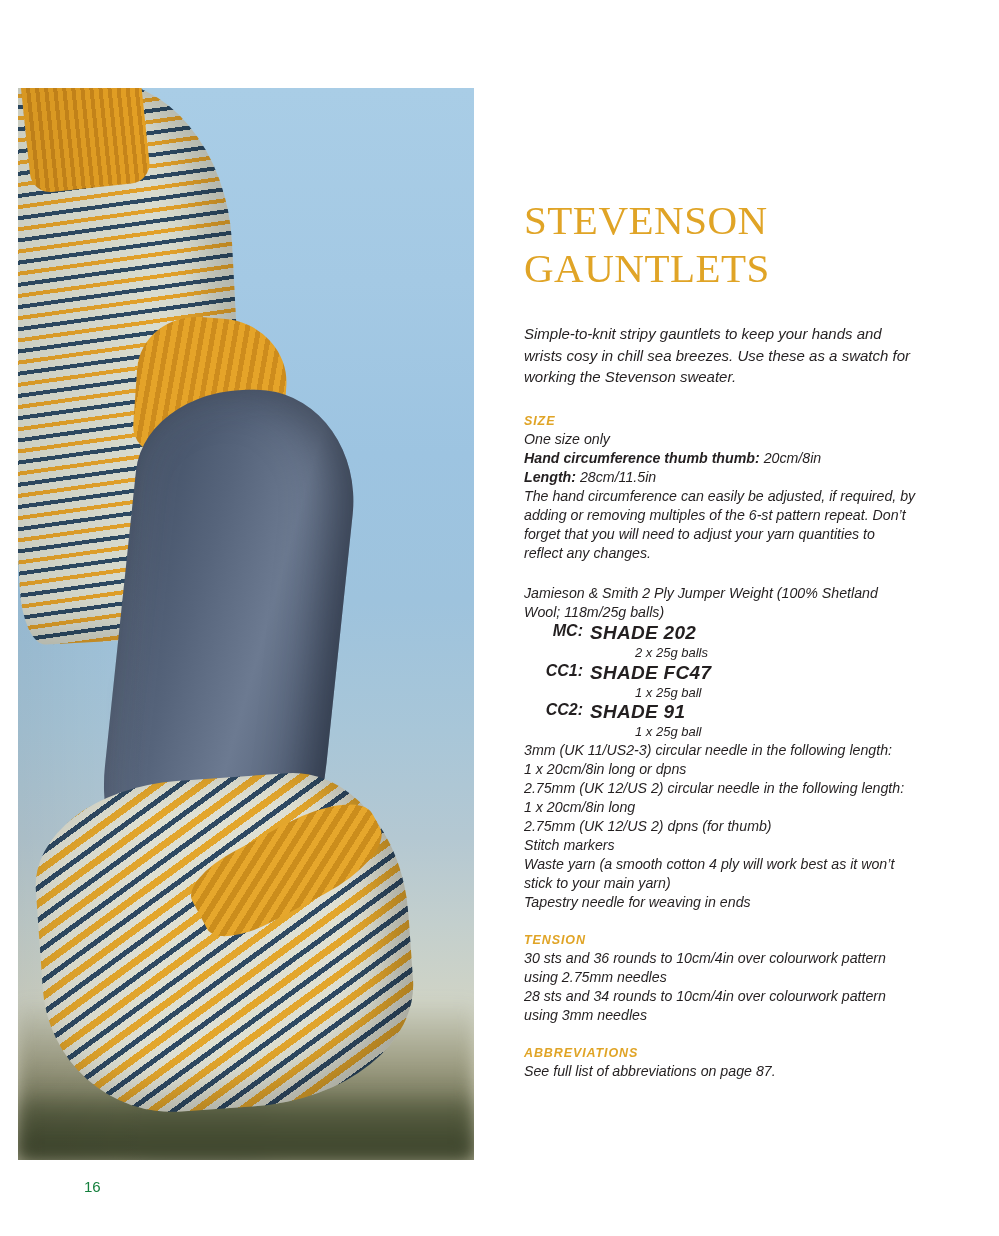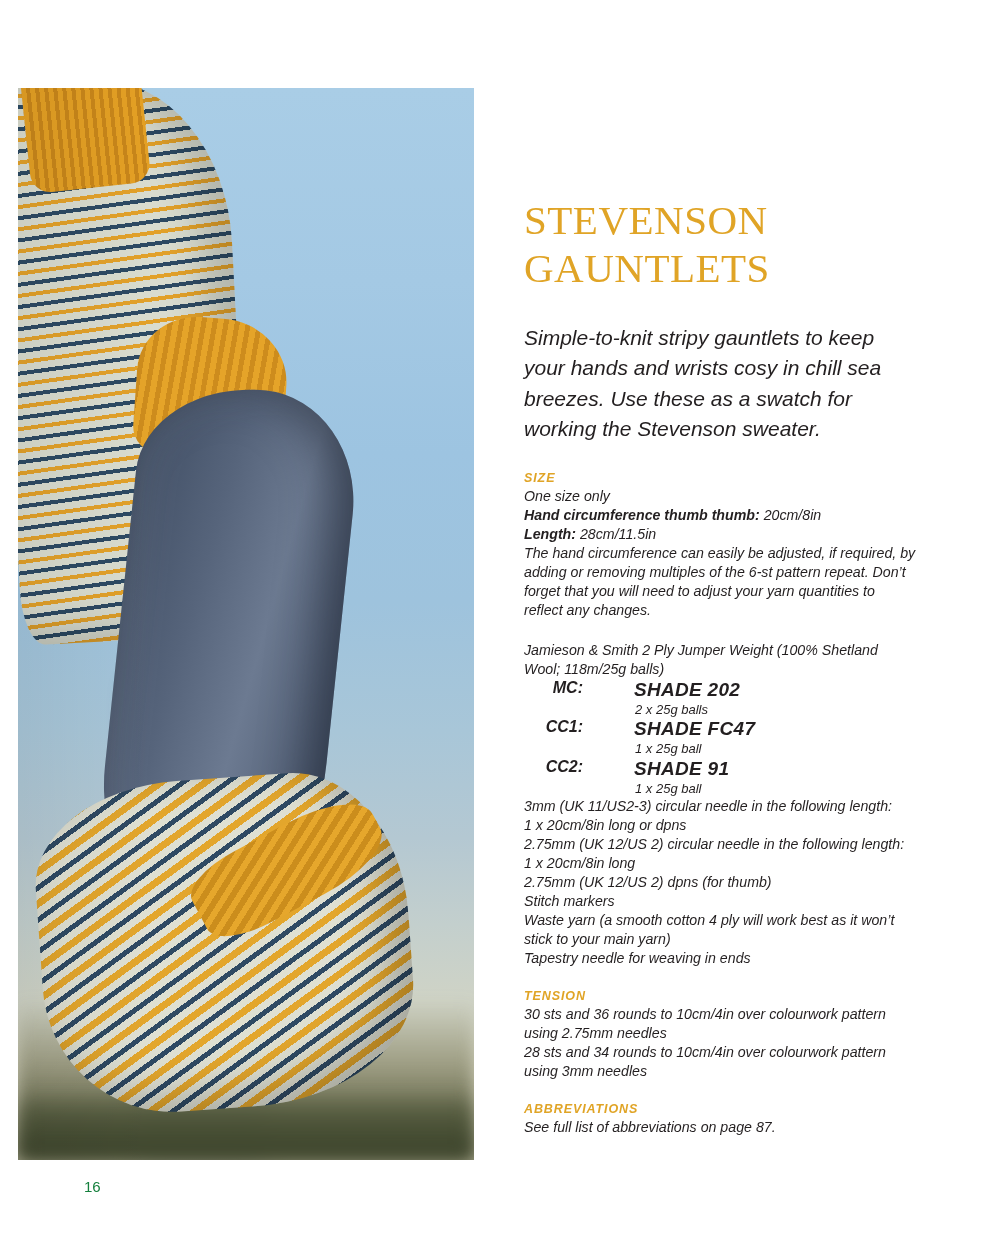--- a/index.html
+++ b/index.html
@@ -179,42 +179,41 @@
     color: #e0a426;
     font-size: 41px;
     line-height: 1.18;
     letter-spacing: 0.5px;
     font-weight: normal;
     margin: 0 0 30px 0;
     white-space: pre-line;
   }
   .intro {
     font-style: italic;
-    font-size: 21px;
+    font-size: 15px;
     line-height: 1.45;
     margin: 0 0 26px 0;
     color: #231f20;
   }
   .section-head {
     color: #e0a426;
     font-size: 12.5px;
     font-weight: bold;
     letter-spacing: 0.9px;
     margin: 0 0 2px 0;
   }
   .body-text {
     font-size: 14.2px;
     line-height: 1.34;
     margin: 0;
   }
   .block { margin-bottom: 21px; font-style: italic; }
   .bold { font-weight: bold; }
   .yarn-row {
     display: flex;
-    gap: 44px;
   }
   .yarn-label {
     width: 66px;
     text-align: right;
     font-weight: bold;
     padding-right: 7px;
     box-sizing: border-box;
   }
   .yarn-shade {
     font-weight: bold;

